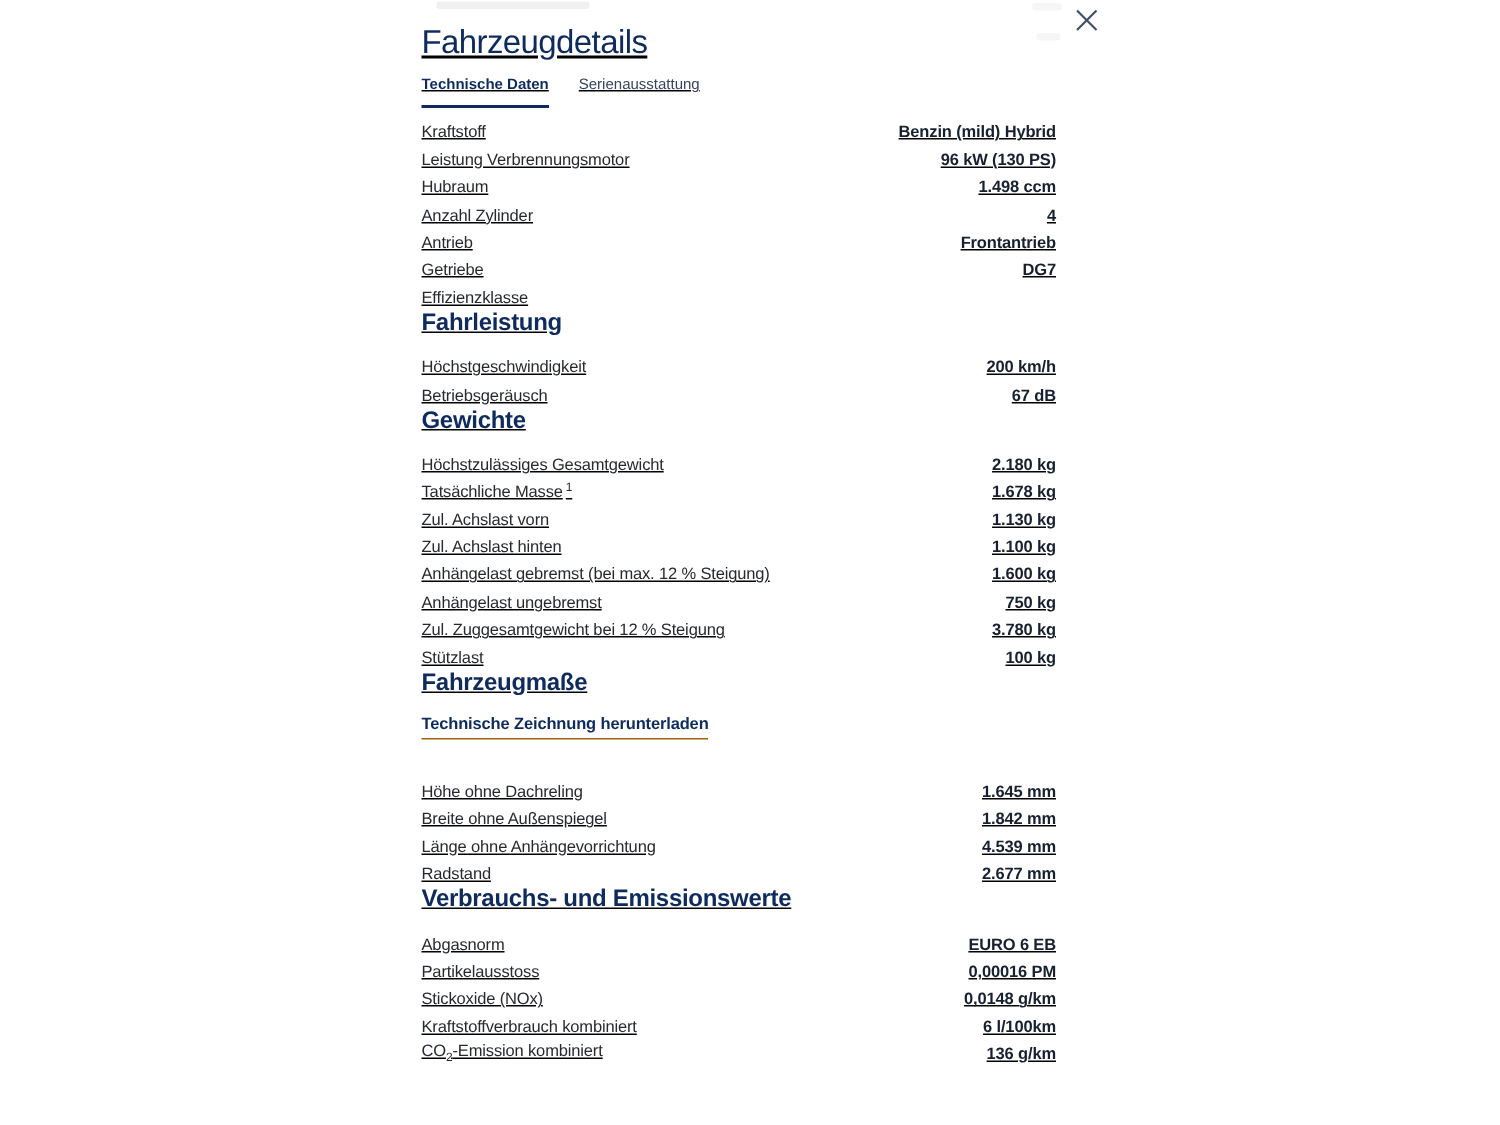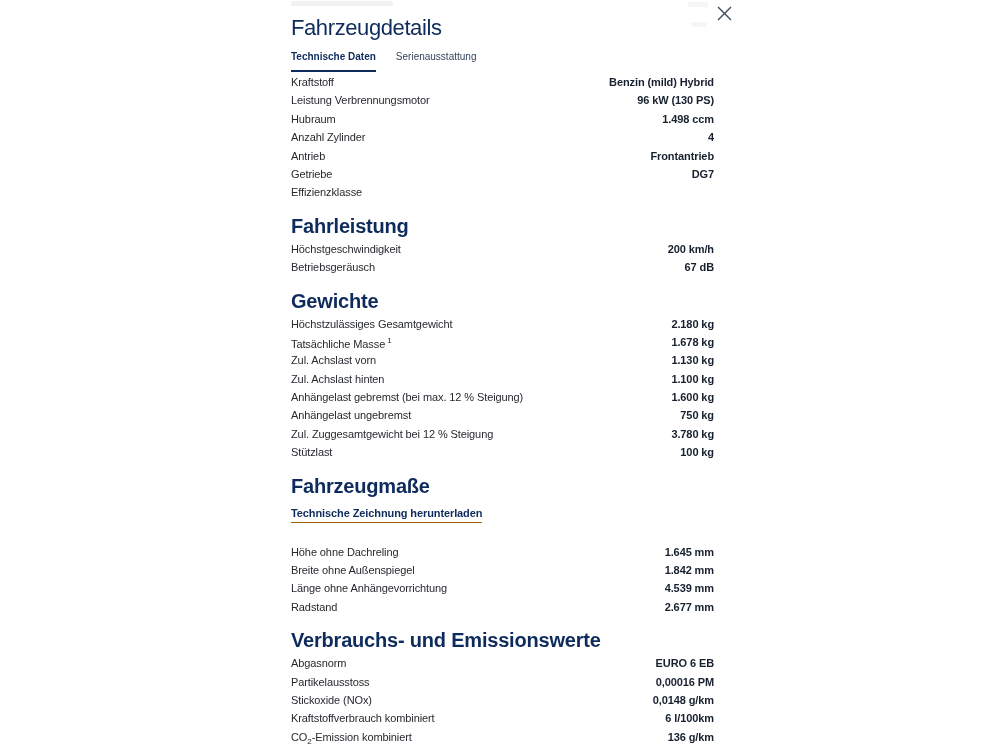--- a/index.html
+++ b/index.html
@@ -9,37 +9,37 @@
 
   
   .remnant { position:absolute; background:#f1f1f2; border-radius:2px; }
   .remnant.r1 { left:291px; top:1px; width:102px; height:5px; }
   .remnant.r2 { left:688px; top:2px; width:20px; height:5px; background:#f6f6f7; }
   .remnant.r3 { left:691px; top:22px; width:16px; height:5px; background:#f6f6f7; }
 
   .close-btn { position:absolute; left:712px; top:3px; width:24px; height:24px;
     background:none; border:none; cursor:pointer; display:flex; align-items:center; justify-content:center; }
 
-  .content { position:absolute; left:291px; top:0; width:423px; }
+  .content { position:absolute; left:281px; top:0; width:423px;text-decoration:underline; }
 
   h1.title { margin-top:14px; font-size:22px; font-weight:400; letter-spacing:-0.4px;
     color:#0e2b5c; line-height:28px; }
 
   .tabs { display:flex; gap:20px; margin-top:8px; }
   .tab { font-size:10px; color:#36455c; padding-bottom:6px; cursor:pointer; line-height:14px; }
   .tab.active { font-weight:bold; color:#0e2b5c; border-bottom:2px solid #0e2b5c; }
 
   .rows { margin-top:4px; }
-  .row { display:flex; justify-content:space-between; align-items:flex-start; height:18.4px; }
+  .row { display:flex; justify-content:space-between; align-items:flex-end; height:18.4px; }
   .lbl { font-size:11px; color:#26292e; letter-spacing:-0.1px; white-space:nowrap; }
   .val { font-size:11px; font-weight:bold; color:#17202e; letter-spacing:-0.1px; white-space:nowrap; text-align:right; }
   .lbl sup { font-size:8px; vertical-align:super; margin-left:2px; }
   .lbl sub { font-size:8px; vertical-align:sub; }
 
-  h2.sec { margin-top:10px; margin-bottom:6px; font-size:20px; font-weight:bold;
+  h2.sec { margin-bottom:6px; font-size:16px; font-weight:bold;
     color:#0e2b5c; line-height:22px; letter-spacing:-0.2px; }
 
   .dl-link { display:inline-block; margin-top:2px; margin-bottom:6px; font-size:11px; font-weight:bold;
     color:#0e2b5c; text-decoration:none; border-bottom:1px solid #a16207; padding-bottom:2px;
     line-height:14px; cursor:pointer; letter-spacing:-0.1px; }
 </style>
 </head>
 <body>
 
 <div class="stage">

